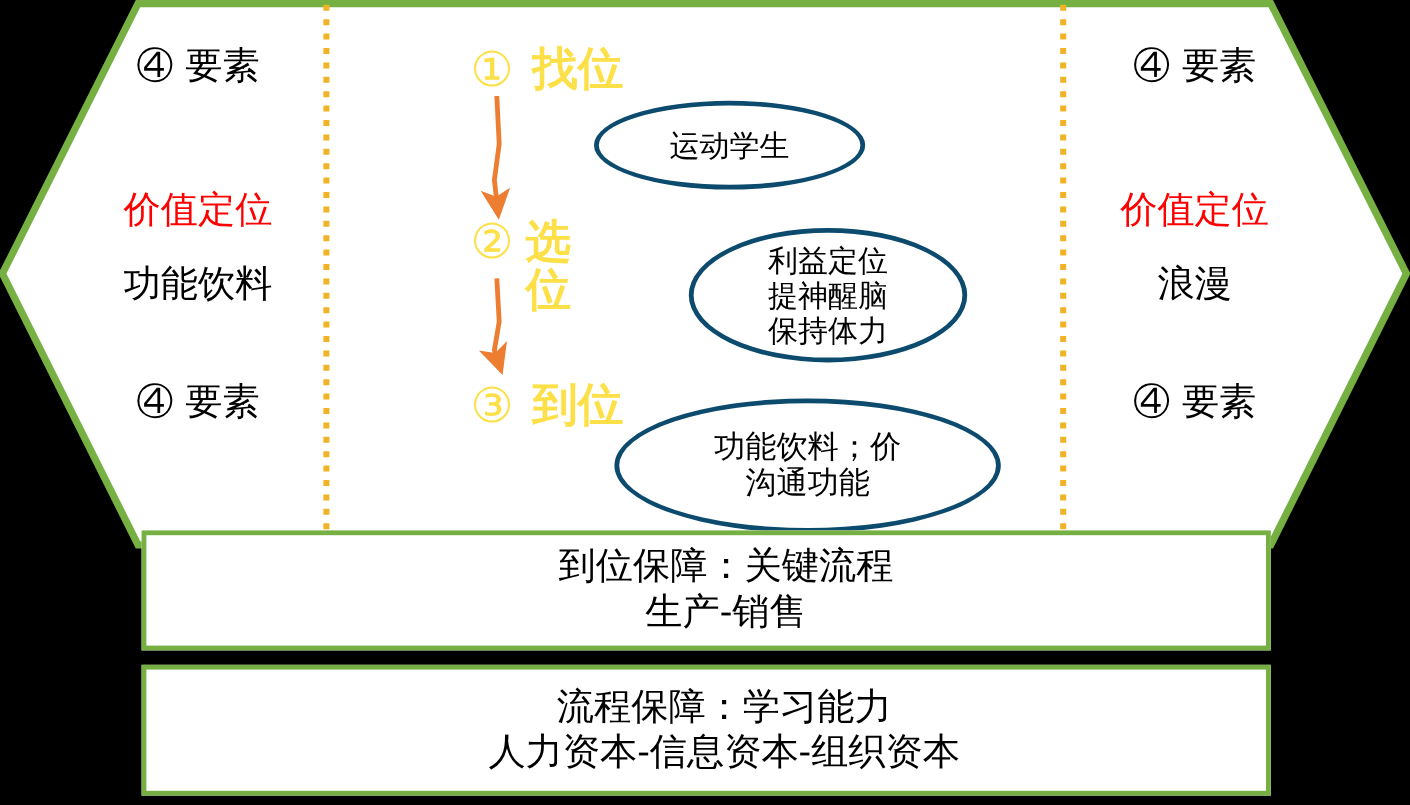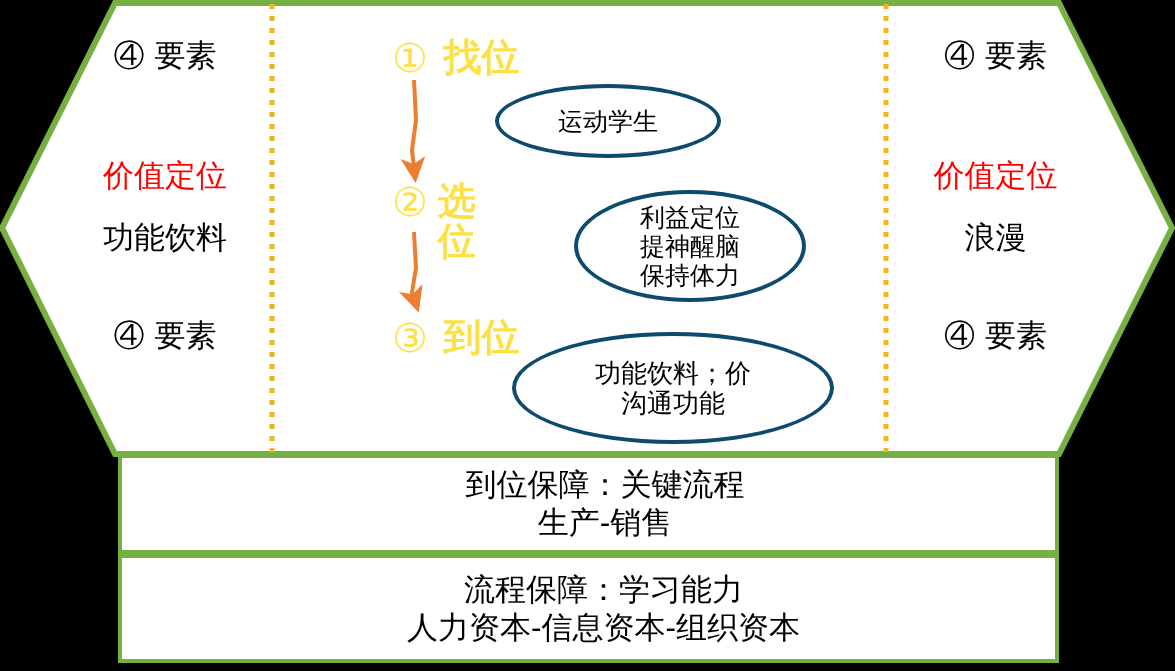--- a/index.html
+++ b/index.html
@@ -70,21 +70,21 @@
 
   
   .box{
     position:absolute;left:118px;width:941px;
     background:#fff;border:4px solid #76B043;box-sizing:border-box;
     display:flex;flex-direction:column;align-items:center;justify-content:center;
     color:#000;text-align:center;
     font-family:"DejaVu Serif","Liberation Serif",serif;
     line-height:1.16;
   }
-  #box1{top:454px;height:100px;font-size:31px;padding-left:33px;}
+  #box1{top:442px;height:100px;font-size:31px;padding-left:33px;}
   #box2{top:554px;height:109px;font-size:31px;padding-left:30px;}
   .box .l2{margin-top:2px;}
 </style>
 </head>
 <body>
 
 <div id="stage">
 
   <svg class="hex-svg" viewBox="0 0 1175 460">
     <polygon points="115,3 1059,3 1172,228 1059,454 115,454 2,228" fill="#FFFFFF" stroke="#76B043" stroke-width="6"></polygon>

